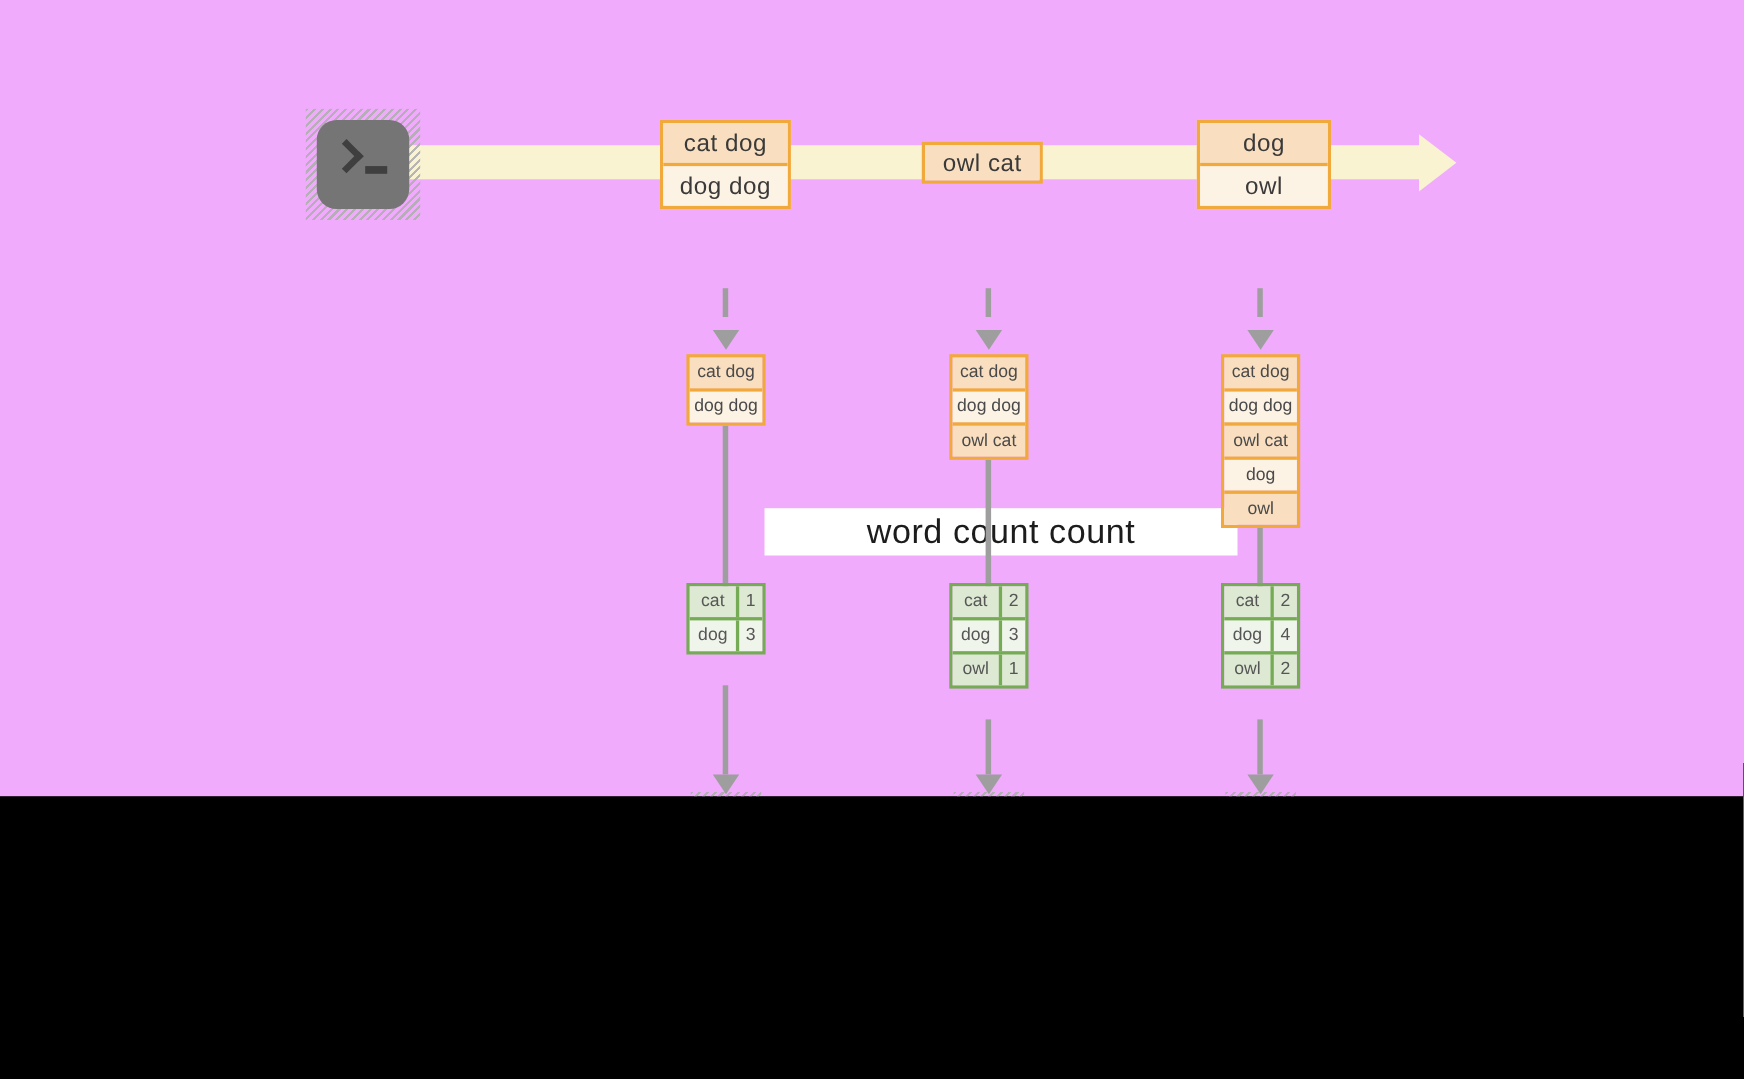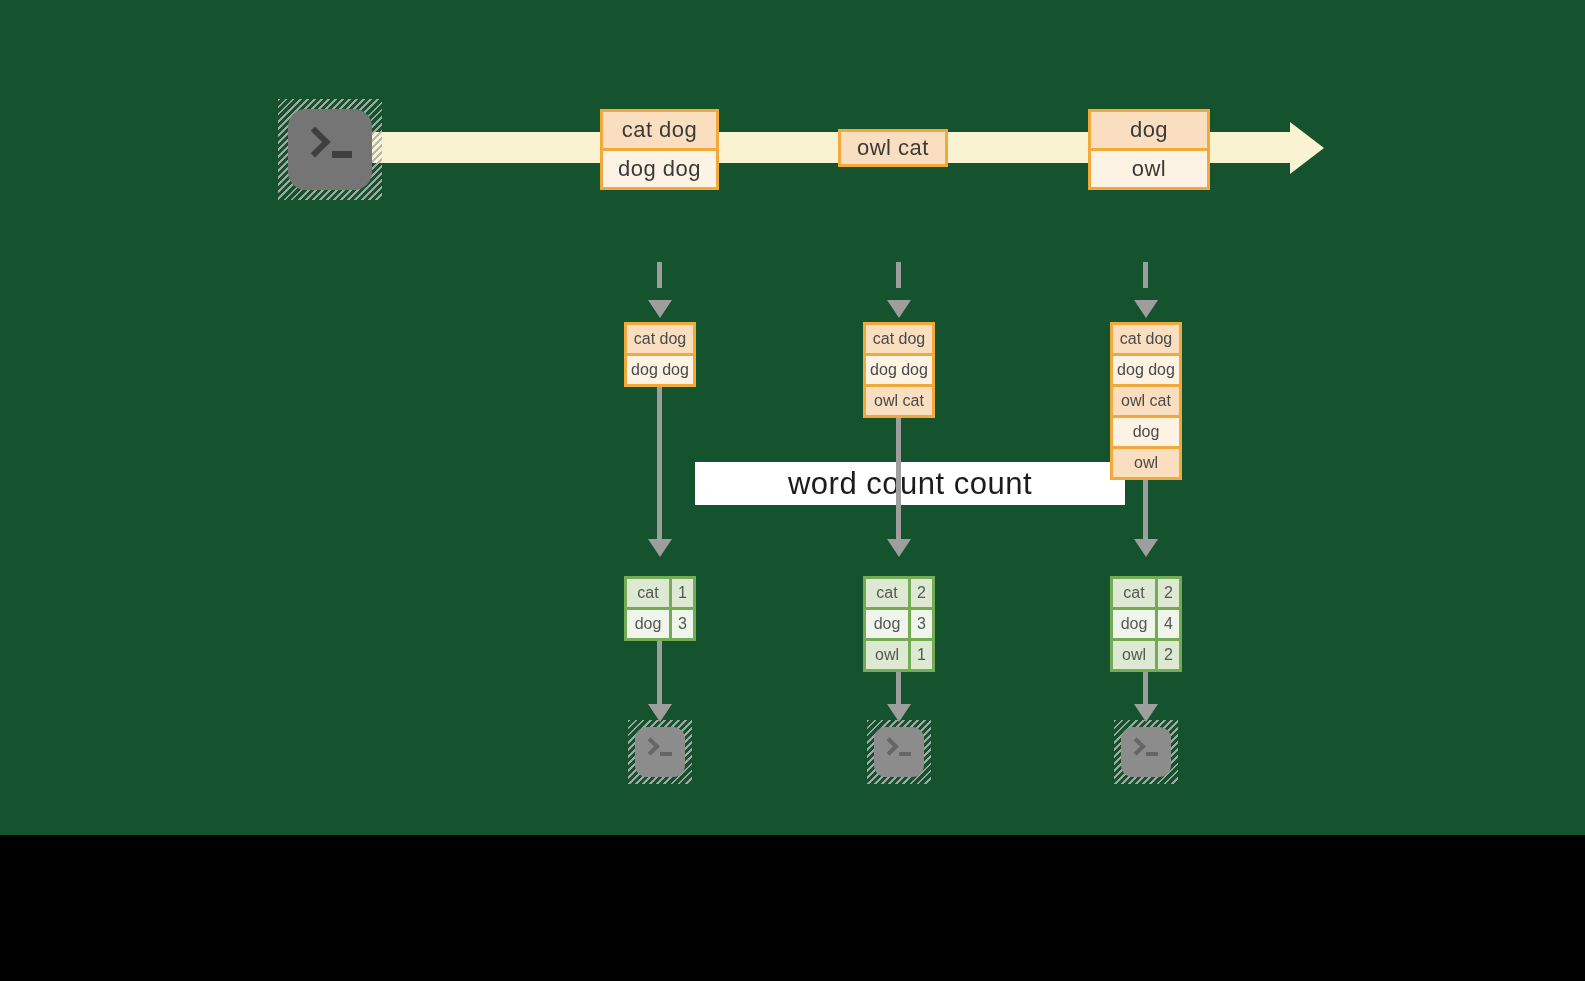--- a/index.html
+++ b/index.html
@@ -1,21 +1,21 @@
 <!DOCTYPE html>
 <html style="--stream-band: #FAF3D2; --box-border: #F2A93B; --cell-dark: #F9DFC0; --cell-light: #FDF3E4; --table-border: #76AB56; --row-dark: #DDE9D3; --row-light: #F0F5EC; --arrow-gray: #9E9E9E; --banner-bg: #FFFFFF; --term-dark: #757575; --term-light: #8C8C8C;"><head>
 <meta charset="utf-8">
 <style>
   :root{
     --stream-band:#FAF3D2; --box-border:#F2A93B; --cell-dark:#F9DFC0; --cell-light:#FDF3E4;
     --table-border:#76AB56; --row-dark:#DDE9D3; --row-light:#F0F5EC;
     --arrow-gray:#9E9E9E; --banner-bg:#FFFFFF; --term-dark:#757575; --term-light:#8C8C8C;
   }
   html,body{margin:0;padding:0;background:#000;}
-  .canvas{position:relative;width:1585px;height:835px;background:#14532d;overflow:hidden;
+  .canvas{position:relative;width:1585px;height:724px;background:#f0abfc;overflow:hidden;
           font-family:"Liberation Sans", sans-serif;}
 
   
   .stream-band{position:absolute;left:362px;top:132px;width:928px;height:31px;
                background:var(--stream-band);z-index:1;}
   .stream-head{position:absolute;left:1290px;top:122px;width:0;height:0;z-index:1;
                border-left:34px solid var(--stream-band);
                border-top:26px solid transparent;border-bottom:26px solid transparent;}
 
   
@@ -66,21 +66,21 @@
 
   
   .solid-line{position:absolute;width:5px;background:var(--arrow-gray);z-index:3;}
 
   
   .banner{position:absolute;left:695px;top:462px;width:430px;height:43px;z-index:2;
           background:var(--banner-bg);display:flex;align-items:center;justify-content:center;
           font-size:31px;color:#1C1C1C;letter-spacing:.5px;}
 
   
-  .count-table{position:absolute;top:576px;width:72px;z-index:4;box-sizing:border-box;
+  .count-table{position:absolute;top:530px;width:72px;z-index:4;box-sizing:border-box;
                border:3px solid var(--table-border);}
   .count-row{display:flex;height:28px;}
   .count-row + .count-row{border-top:3px solid var(--table-border);}
   .count-row.dark{background:var(--row-dark);}
   .count-row.light{background:var(--row-light);}
   .word-cell{flex:0 0 42px;display:flex;align-items:center;justify-content:center;
              font-size:16px;color:#565656;}
   .num-cell{flex:1;border-left:3px solid var(--table-border);display:flex;align-items:center;
             justify-content:center;font-size:16px;color:#565656;}
 </style>

